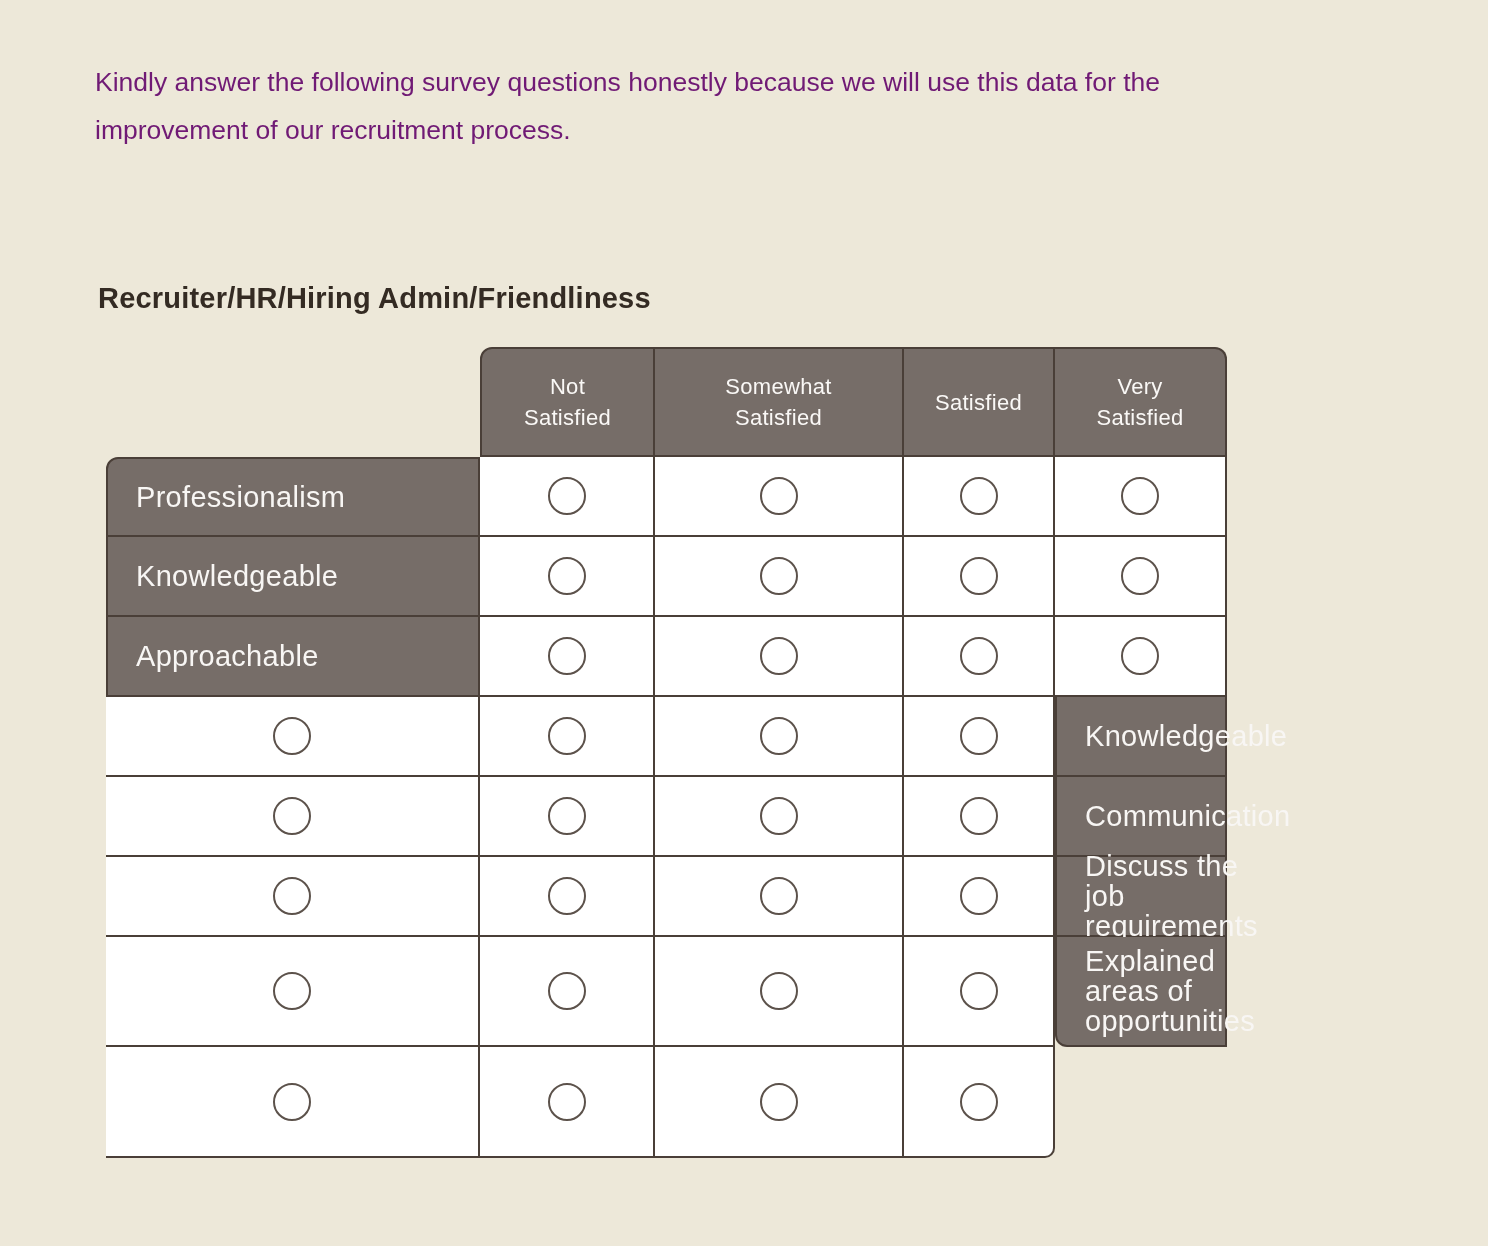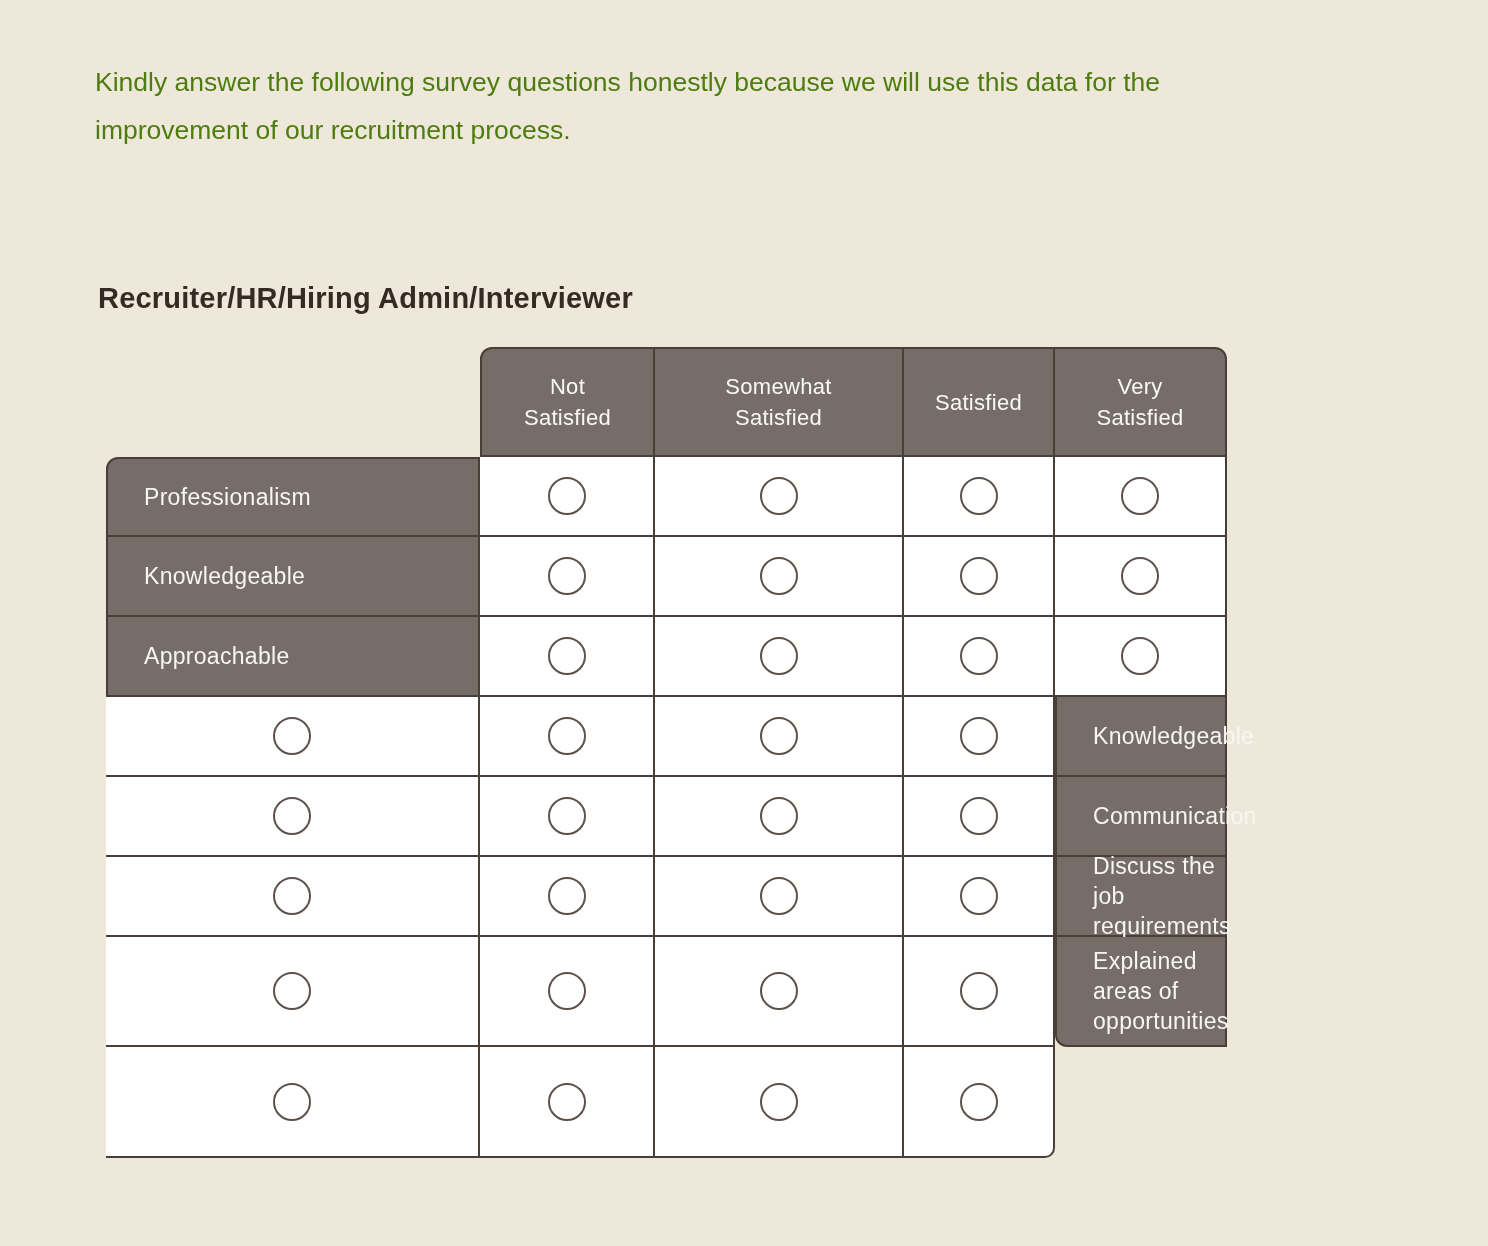--- a/index.html
+++ b/index.html
@@ -10,21 +10,21 @@
     font-family: "Liberation Sans", sans-serif;
     overflow: hidden;
   }
   .intro {
     position: absolute;
     left: 95px;
     top: 58px;
     width: 1320px;
     font-size: 26.5px;
     line-height: 48px;
-    color: #4d7c0f;
+    color: #701a75;
     white-space: pre-line;
   }
   .section-title {
     position: absolute;
     left: 98px;
     top: 282px;
     font-size: 29px;
     font-weight: 600;
     letter-spacing: 0.2px;
     color: #342B23;
@@ -58,23 +58,23 @@
   .hcell.first { border-left: 2px solid #4A3F38; border-top-left-radius: 12px; }
   .hcell.last  { border-top-right-radius: 12px; }
   .lcell {
     background: #766D68;
     color: #F8F6F4;
     border-left: 2px solid #4A3F38;
     border-right: 2px solid #4A3F38;
     border-bottom: 2px solid #4A3F38;
     display: flex;
     align-items: center;
-    padding-left: 36px;
+    padding-left: 28px;
     padding-right: 14px;
-    font-size: 23px;
+    font-size: 29px;
     line-height: 30px;
     letter-spacing: 0.3px;
     white-space: pre-line;
   }
   .lcell.rfirst { border-top: 2px solid #4A3F38; border-top-left-radius: 12px; }
   .lcell.rlast  { border-bottom-left-radius: 12px; }
   .cell {
     background: #FFFFFF;
     border-right: 2px solid #4A3F38;
     border-bottom: 2px solid #4A3F38;
@@ -91,21 +91,21 @@
     background: #FFFFFF;
     cursor: pointer;
   }
 </style>
 </head>
 <body>
 
 <p class="intro">Kindly answer the following survey questions honestly because we will use this data for the
 improvement of our recruitment process.</p>
 
-<h2 class="section-title">Recruiter/HR/Hiring Admin/Interviewer</h2>
+<h2 class="section-title">Recruiter/HR/Hiring Admin/Friendliness</h2>
 
 <div class="matrix">
 
   <div class="corner"></div>
   <div class="hcell first">Not
 Satisfied</div>
   <div class="hcell">Somewhat
 Satisfied</div>
   <div class="hcell">Satisfied</div>
   <div class="hcell last">Very

